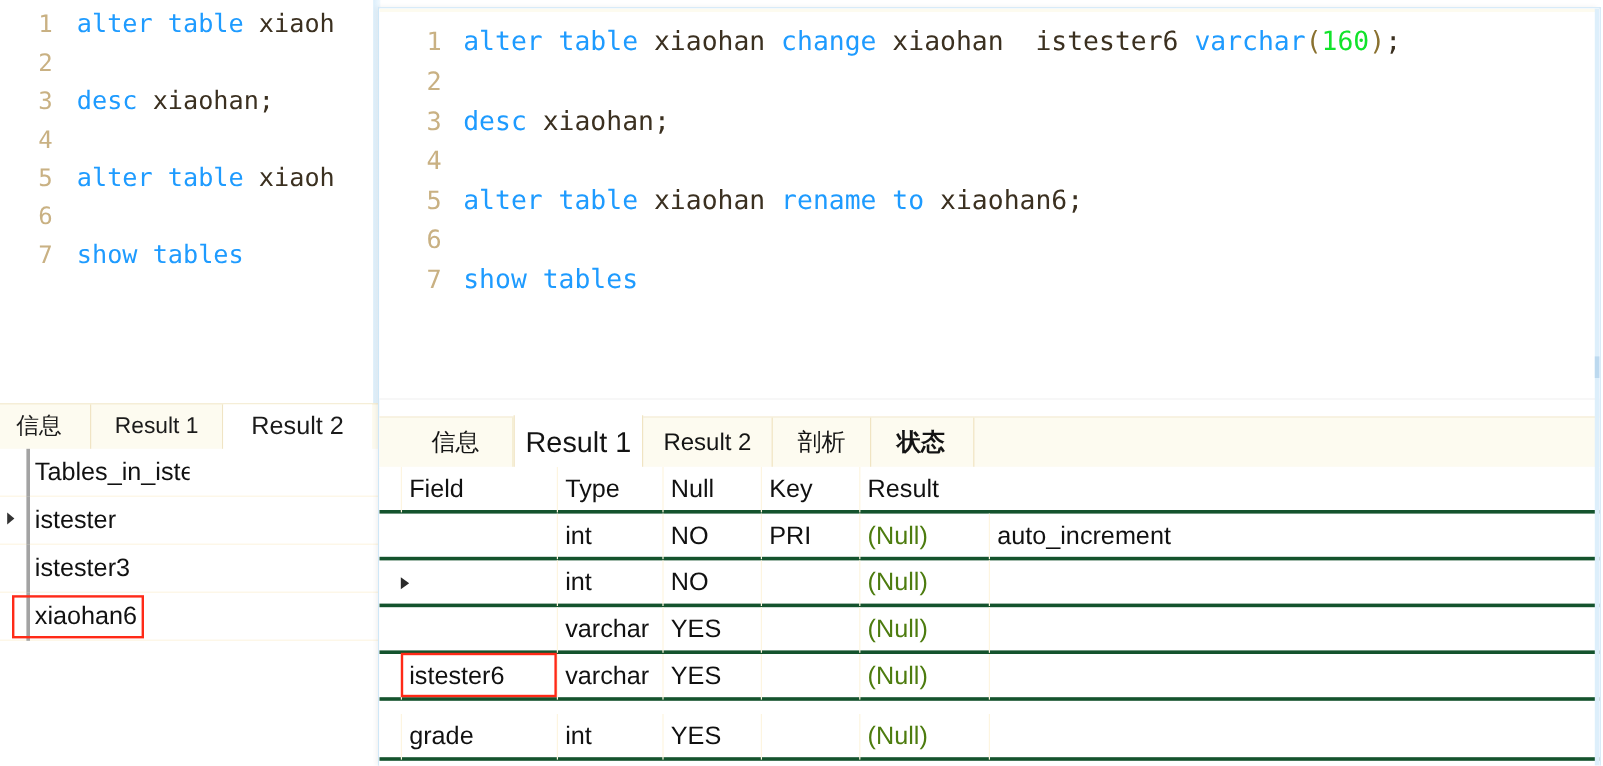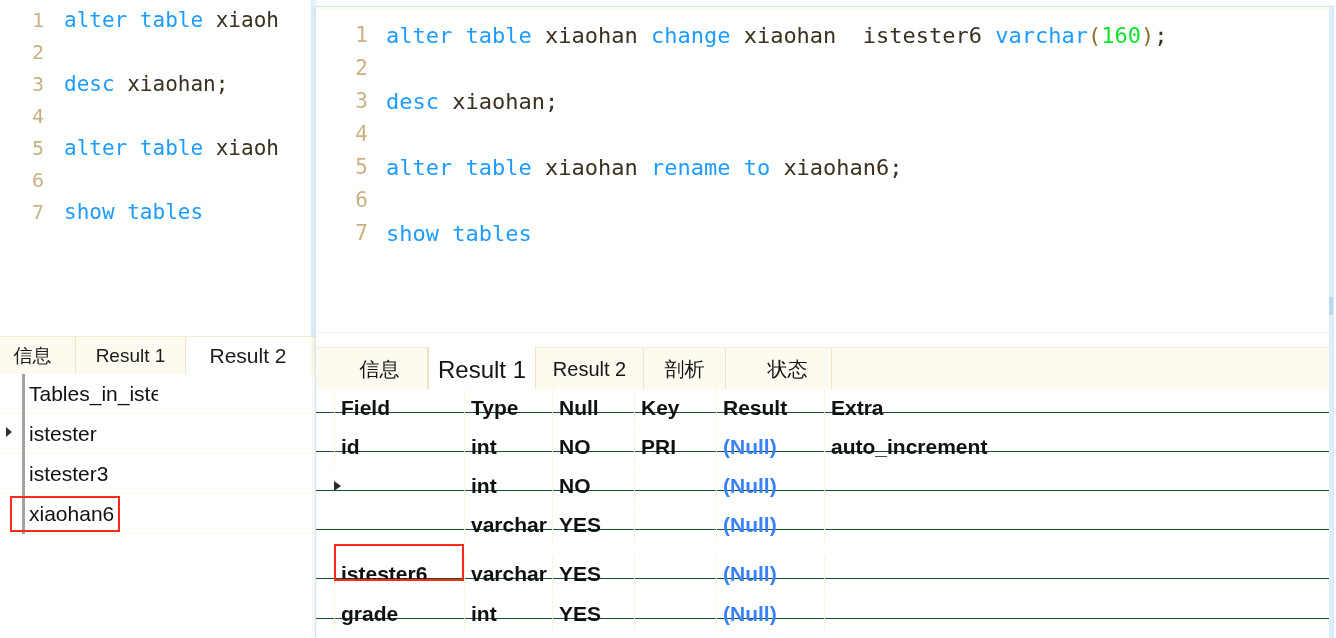--- a/index.html
+++ b/index.html
@@ -235,40 +235,39 @@
     top: 382px;
     right: 0;
     bottom: 0;
     background: #ffffff;
     overflow: hidden;
   }
   .fg-row {
     position: absolute;
     left: 0;
     right: 0;
-    height: 24px;
-    border-bottom: 1px solid #14532d;
-    box-sizing: border-box;
-    font-weight: bold;
+    height: 39px;
+    border-bottom: 3px solid #14532d;
+    box-sizing: border-box;
   }
   .fg-row.header .fg-cell { color: #111; }
   .fg-cell {
     position: absolute;
     top: 0;
     height: 38px;
     line-height: 38px;
     font-size: 21px;
     color: #111;
     white-space: nowrap;
     overflow: hidden;
     border-left: 1px solid #fdf5e0;
     padding-left: 6px;
     box-sizing: border-box;
   }
-  .fg-cell.null { color: #3b82f6; }
+  .fg-cell.null { color: #4d7c0f; }
   .fg-rowmark {
     position: absolute;
     left: 18px;
     top: 14px;
     width: 0; height: 0;
     border-left: 7px solid #2a2a2a;
     border-top: 5px solid transparent;
     border-bottom: 5px solid transparent;
   }
   .fg-scroll-right {
@@ -357,36 +356,34 @@
         <div class="fg-code-text" style="top: 210px;"><span class="kw">show tables</span></div>
       </div>
   </div>
 
   <div class="fg-tabbar">
     <div id="fg-tabs">
         <div class="fg-tab" style="left: 16px; width: 96px;">信息</div>
         <div class="fg-tab active" style="left: 112px; width: 108px;">Result 1</div>
         <div class="fg-tab" style="left: 220px; width: 108px;">Result 2</div>
         <div class="fg-tab" style="left: 328px; width: 82px;">剖析</div>
-        <div class="fg-tab" style="left: 428px; width: 88px;">状态</div>
+        <div class="fg-tab" style="left: 408px; width: 88px; font-weight: bold;">状态</div>
       </div>
   </div>
 
   <div class="fg-grid">
     <div id="fg-grid-rows">
         <div class="fg-row header" style="top: 0px;">
           <div class="fg-cell" style="left: 18px; width: 130px;">Field</div>
           <div class="fg-cell" style="left: 148px; width: 88px;">Type</div>
           <div class="fg-cell" style="left: 236px; width: 82px;">Null</div>
           <div class="fg-cell" style="left: 318px; width: 82px;">Key</div>
           <div class="fg-cell" style="left: 400px; width: 108px;">Result</div>
-          <div class="fg-cell" style="left: 508px; width: 300px;">Extra</div>
         </div>
         <div class="fg-row" style="top: 39px;">
-          <div class="fg-cell" style="left: 18px; width: 130px;">id</div>
           <div class="fg-cell" style="left: 148px; width: 88px;">int</div>
           <div class="fg-cell" style="left: 236px; width: 82px;">NO</div>
           <div class="fg-cell" style="left: 318px; width: 82px;">PRI</div>
           <div class="fg-cell null" style="left: 400px; width: 108px;">(Null)</div>
           <div class="fg-cell" style="left: 508px; width: 300px;">auto_increment</div>
         </div>
         <div class="fg-row" style="top: 78px;">
           <div class="fg-rowmark"></div>
           <div class="fg-cell" style="left: 148px; width: 88px;">int</div>
           <div class="fg-cell" style="left: 236px; width: 82px;">NO</div>
@@ -394,21 +391,21 @@
           <div class="fg-cell null" style="left: 400px; width: 108px;">(Null)</div>
           <div class="fg-cell" style="left: 508px; width: 300px;"></div>
         </div>
         <div class="fg-row" style="top: 117px;">
           <div class="fg-cell" style="left: 148px; width: 88px;">varchar</div>
           <div class="fg-cell" style="left: 236px; width: 82px;">YES</div>
           <div class="fg-cell" style="left: 318px; width: 82px;"></div>
           <div class="fg-cell null" style="left: 400px; width: 108px;">(Null)</div>
           <div class="fg-cell" style="left: 508px; width: 300px;"></div>
         </div>
-        <div class="fg-row" style="top: 166px;">
+        <div class="fg-row" style="top: 156px;">
           <div class="fg-cell" style="left: 18px; width: 130px;">istester6</div>
           <div class="fg-cell" style="left: 148px; width: 88px;">varchar</div>
           <div class="fg-cell" style="left: 236px; width: 82px;">YES</div>
           <div class="fg-cell" style="left: 318px; width: 82px;"></div>
           <div class="fg-cell null" style="left: 400px; width: 108px;">(Null)</div>
           <div class="fg-cell" style="left: 508px; width: 300px;"></div>
         </div>
         <div class="fg-row" style="top: 206px;">
           <div class="fg-cell" style="left: 18px; width: 130px;">grade</div>
           <div class="fg-cell" style="left: 148px; width: 88px;">int</div>

